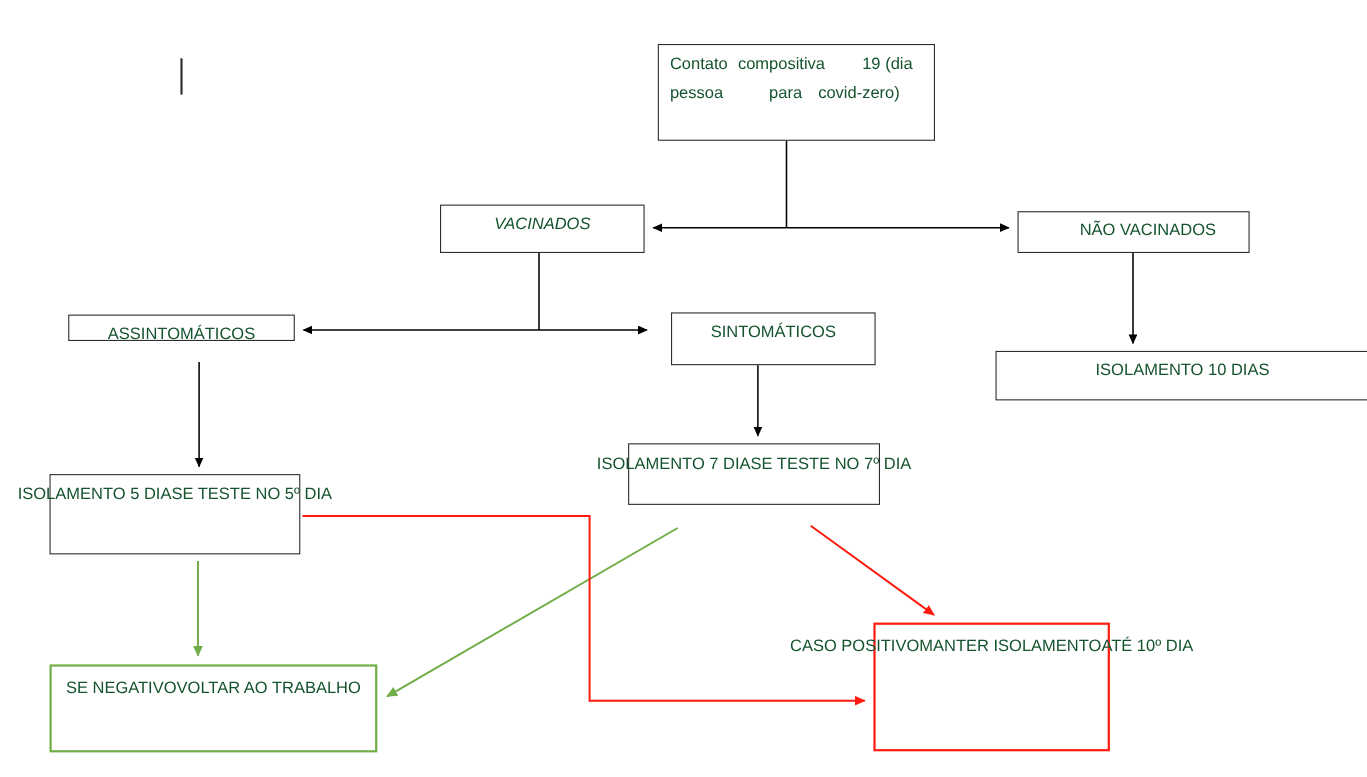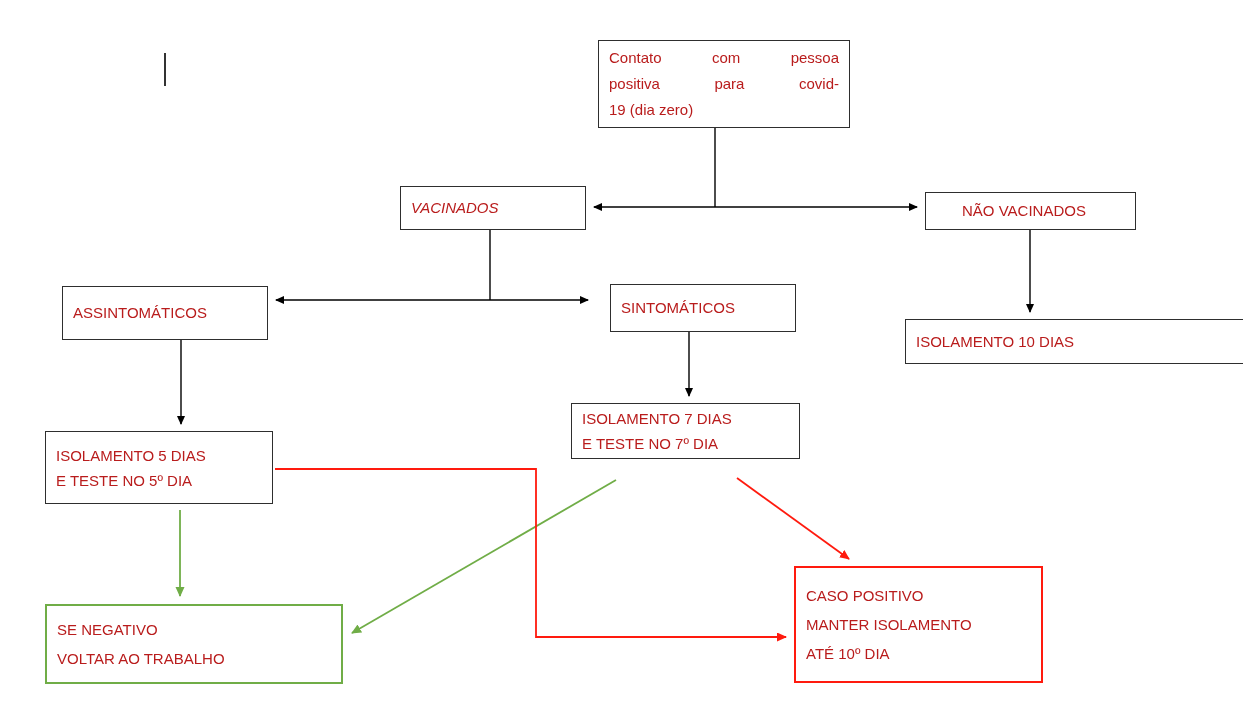--- a/index.html
+++ b/index.html
@@ -16,41 +16,40 @@
     left: 0; top: 0;
     width: 1243px; height: 706px;
     pointer-events: none;
   }
   .node {
     position: absolute;
     background: #ffffff;
     border: 1px solid #2e2e2e;
     box-sizing: border-box;
     display: flex;
-    flex-direction: column;
     justify-content: center;
     padding: 5px 10px;
     font-size: 15px;
-    color: #b91c1c;
+    color: #14532d;
     line-height: 24px;
     white-space: nowrap;
   }
   .node .ln { display: block; }
   .j { text-align: justify; text-align-last: justify; }
 
   #n-contact        { left: 598px; top: 40px;  width: 252px; height: 88px;  line-height: 26px; white-space: normal; }
   #n-vacinados      { left: 400px; top: 186px; width: 186px; height: 44px; font-style: italic; }
   #n-nao-vacinados  { left: 925px; top: 192px; width: 211px; height: 38px; padding-left: 36px; }
-  #n-assintomaticos { left: 62px;  top: 286px; width: 206px; height: 54px; }
+  #n-assintomaticos { left: 62px;  top: 286px; width: 206px; height: 24px; }
   #n-sintomaticos   { left: 610px; top: 284px; width: 186px; height: 48px; }
   #n-isolamento10   { left: 905px; top: 319px; width: 340px; height: 45px; }
   #n-isolamento5    { left: 45px;  top: 431px; width: 228px; height: 73px; line-height: 25px; }
   #n-isolamento7    { left: 571px; top: 403px; width: 229px; height: 56px; line-height: 25px; }
   #n-se-negativo    { left: 45px;  top: 604px; width: 298px; height: 80px; border: 2px solid #70ad47; line-height: 29px; }
-  #n-caso-positivo  { left: 794px; top: 566px; width: 249px; height: 117px; border: 2px solid #ff1a0e; line-height: 29px; }
+  #n-caso-positivo  { left: 794px; top: 566px; width: 215px; height: 117px; border: 2px solid #ff1a0e; line-height: 29px; }
 
   #cursor-mark {
     position: absolute;
     left: 164px; top: 53px;
     width: 2px; height: 33px;
     background: #333333;
   }
 </style>
 </head>
 <body>

